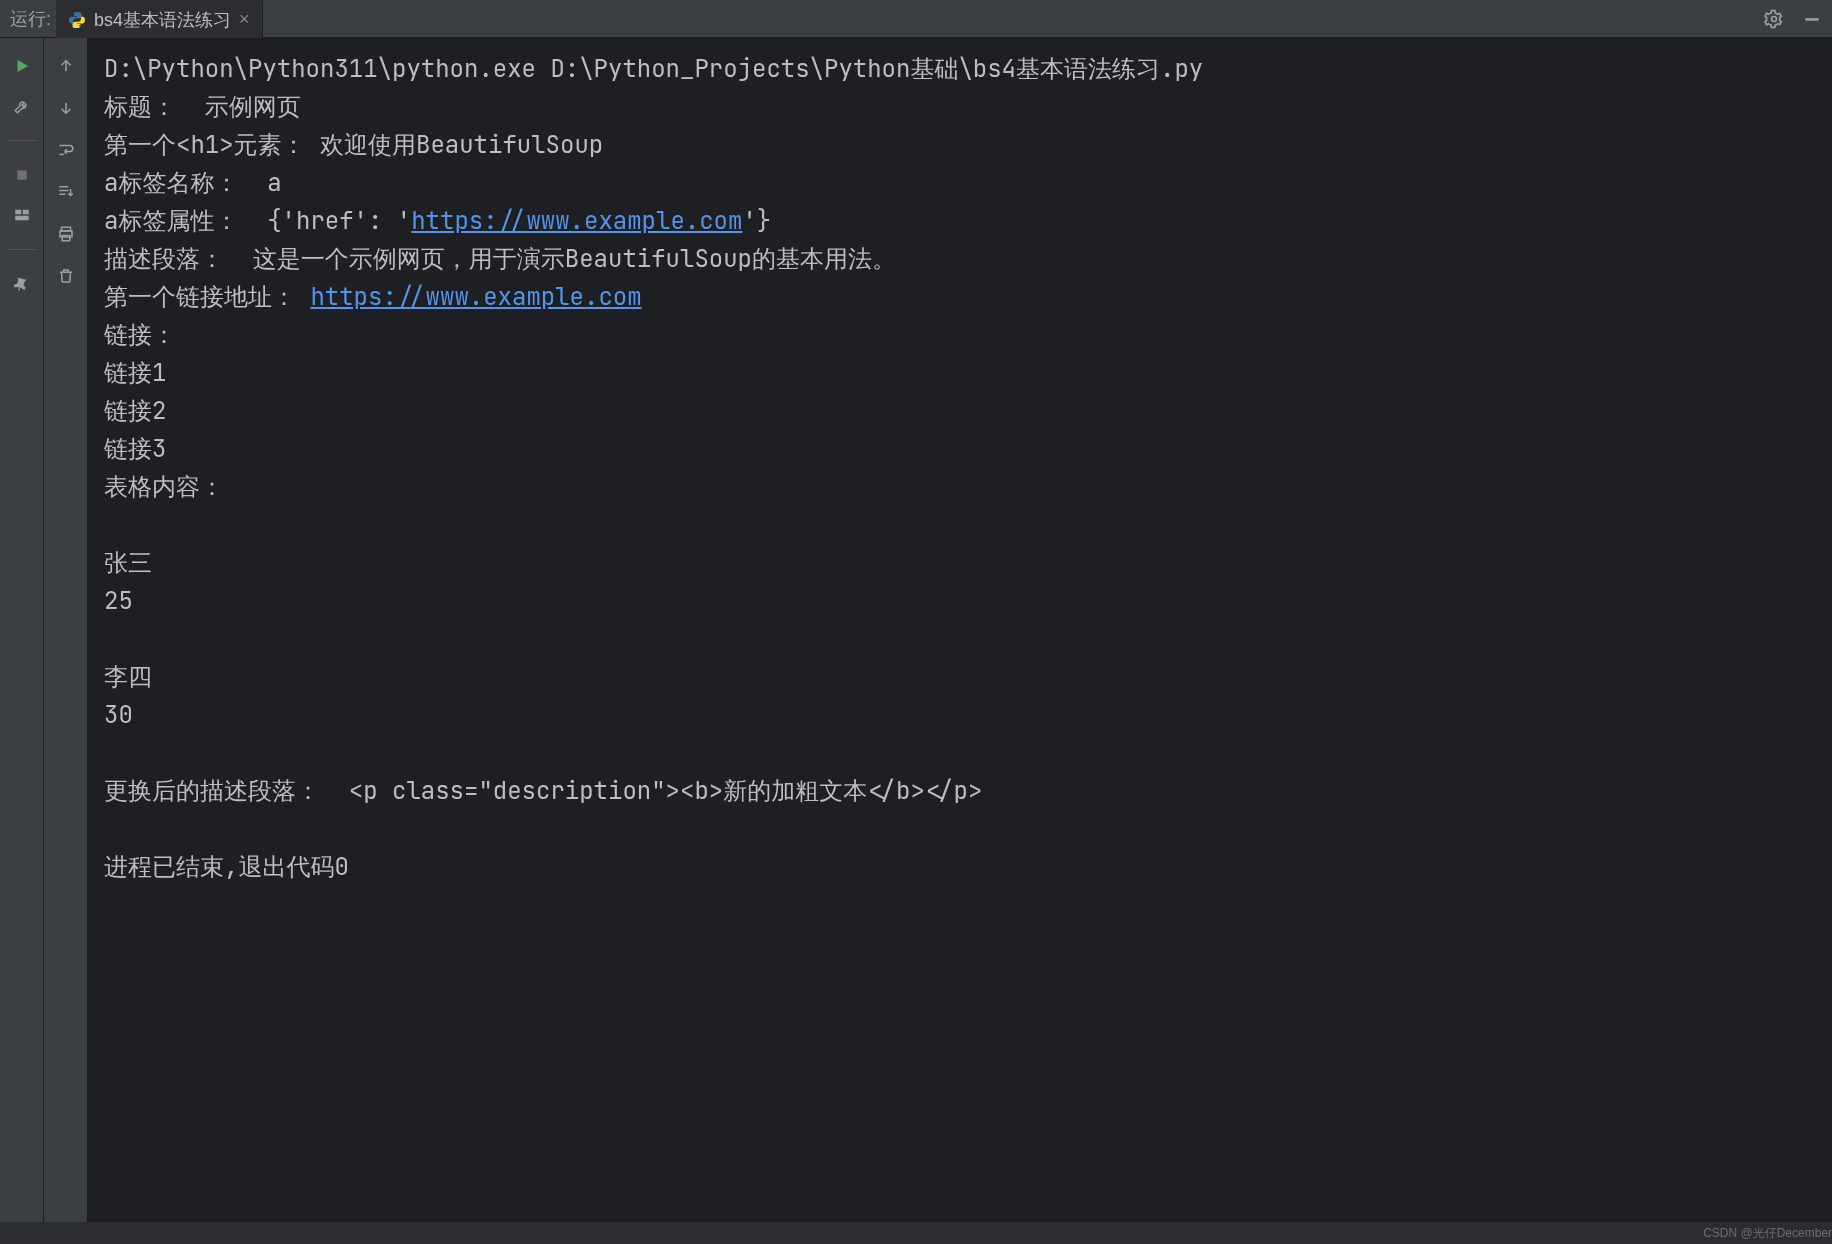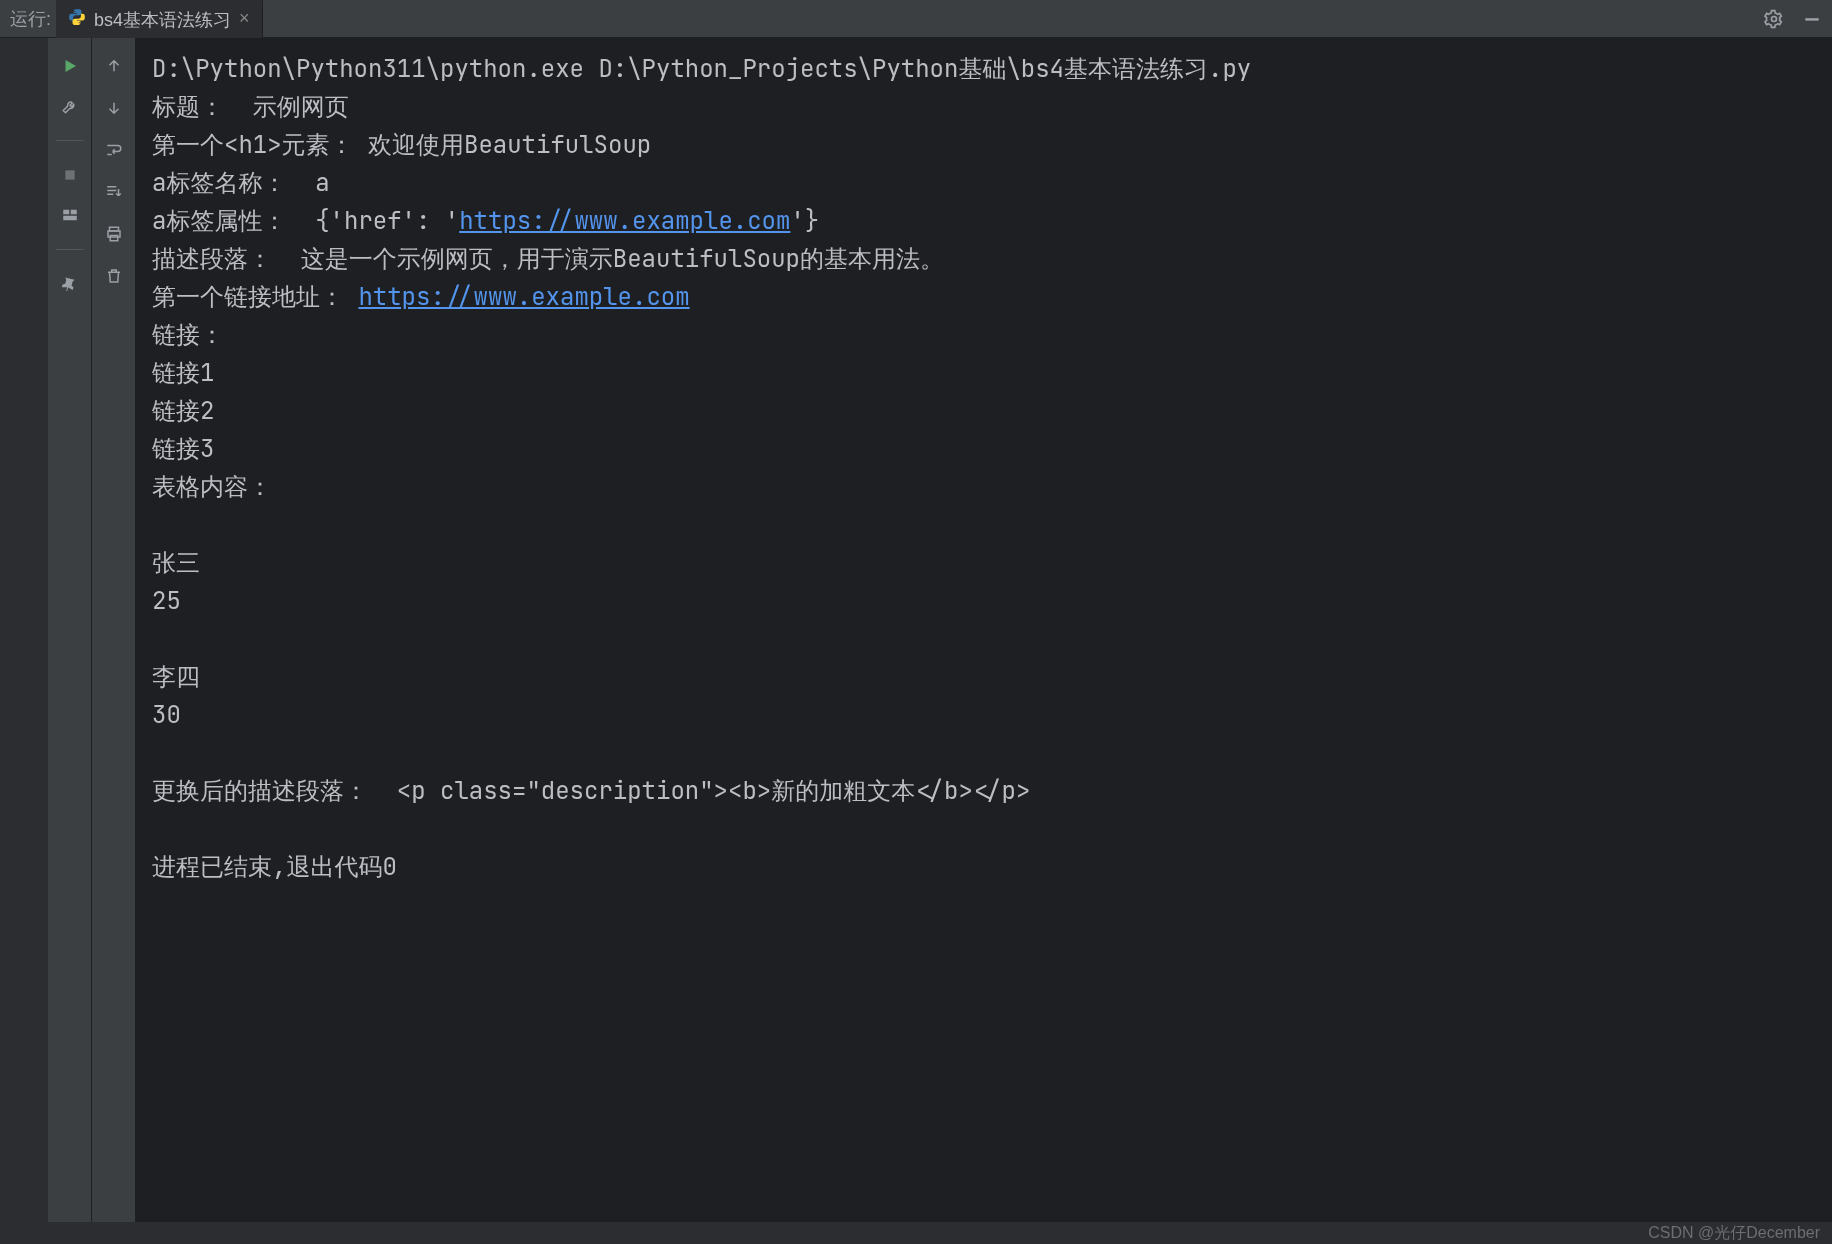--- a/index.html
+++ b/index.html
@@ -9,30 +9,30 @@
     font-family:"Microsoft YaHei","PingFang SC",sans-serif;
     color:#bcbec4; overflow:hidden;
   }
   .topbar {
     height:38px; display:flex; align-items:center;
     background:#3c3f41; border-bottom:1px solid #1e1f22;
     font-size:18px; position:relative;
   }
   .run-label { color:#9aa0a6; margin:0 5px 0 10px; }
   .tab {
-    display:flex; align-items:flex-start; gap:8px;
+    display:flex; align-items:center; gap:8px;
     padding:6px 12px; background:#2b2d30;
     border-top:2px solid #2b2d30; height:38px;
     border-right:1px solid #1e1f22;
   }
   .tab-title { color:#bcbec4; }
   .tab-close { color:#888; font-size:18px; cursor:pointer; }
   .win-actions { position:absolute; right:10px; display:flex; gap:18px; }
   .icon-btn { width:20px; height:20px; display:flex; align-items:center; justify-content:center; color:#9aa0a6; cursor:pointer; }
-  .main { display:flex; height:calc(100% - 38px - 22px);padding-left:48px; }
+  .main { display:flex; height:calc(100% - 38px - 22px); }
   .sidebar {
     width:44px; background:#3c3f41; border-right:1px solid #1e1f22;
     display:flex; flex-direction:column; align-items:center; gap:20px;
     padding-top:18px;
   }
   .sidebar .sep { width:28px; height:1px; background:#555; margin:4px 0; }
   .gutter {
     width:44px; background:#3c3f41; border-right:1px solid #1e1f22;
     display:flex; flex-direction:column; align-items:center; gap:22px;
     padding-top:18px;
@@ -40,21 +40,21 @@
   .console {
     flex:1; background:#1e1f22; padding:12px 16px 16px 16px;
     font-family:"JetBrains Mono","Consolas","Courier New",monospace;
     font-size:24px; line-height:38px; overflow:auto;
     color:#bcbec4; white-space:pre;
   }
   .console a { color:#5394ec; text-decoration:underline; }
   svg { display:block; }
   .footer {
     height:22px; display:flex; align-items:center; justify-content:flex-end;
-    padding-right:12px; color:#6b6e72; font-size:16px;
+    padding-right:0; color:#6b6e72; font-size:12px;
   }
   .py-logo { width:18px; height:18px; }
 </style>
 </head>
 <body>
 
 <div class="topbar">
   <span class="run-label">运行:</span>
   <div class="tab">
     <span>

